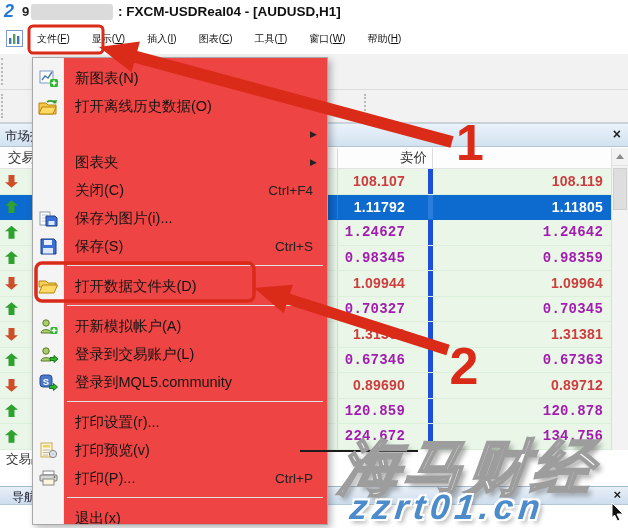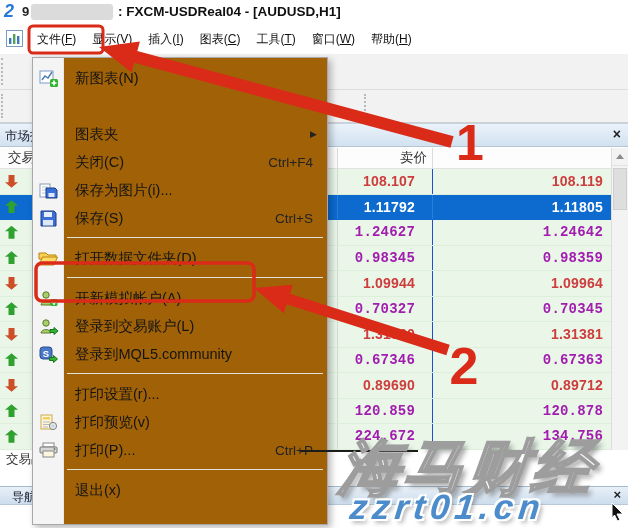--- a/index.html
+++ b/index.html
@@ -9,21 +9,21 @@
 
   
   .titlebar { position:absolute; left:0; top:0; width:628px; height:24px; background:#fff; }
   .logo { position:absolute; left:4px; top:1px; font-size:18px; font-weight:bold; font-style:italic; color:#2878d8; }
   .acct { position:absolute; left:22px; top:4px; font-size:13px; font-weight:600; color:#222; }
   .redact { position:absolute; left:31px; top:4px; width:82px; height:16px; background:#dbdbdb; border-radius:3px; }
   .wintitle { position:absolute; left:118px; top:4px; font-size:13.5px; font-weight:600; color:#101010; white-space:nowrap; }
 
   
   .menubar { position:absolute; left:0; top:24px; width:628px; height:30px; background:#fff; }
-  #menu-bar-items { display:flex; gap:16px; padding-left:37px; height:100%; align-items:center; font-size:12px; color:#111; }
+  #menu-bar-items { display:flex; gap:22px; padding-left:37px; height:100%; align-items:center; font-size:10px; color:#111; }
   .mb-item { white-space:nowrap; cursor:default; }
   .mdi-icon { position:absolute; left:6px; top:6px; }
 
   
   .toolbar1 { position:absolute; left:0; top:54px; width:628px; height:36px; background:#f2f2f2; border-bottom:1px solid #ddd; }
   .toolbar2 { position:absolute; left:0; top:90px; width:628px; height:33px; background:#f2f2f2; border-bottom:1px solid #cfcfcf; }
   .grip { position:absolute; top:4px; bottom:4px; width:3px; border-left:2px dotted #b9b9b9; }
   .neworder-label { position:absolute; left:314px; top:63px; font-size:14px; color:#222; white-space:nowrap; }
   .tbico { position:absolute; top:60px; }
   .autotrade-label { position:absolute; left:496px; top:63px; font-size:14px; color:#222; }
@@ -44,21 +44,21 @@
     border-bottom:1px solid #e2e2e2; display:flex; font-size:13.5px; color:#333; }
   .hc { height:100%; display:flex; align-items:center; }
   .hc.sym { width:338px; padding-left:8px; border-right:1px solid #dcdcdc; }
   .hc.sell { width:95px; justify-content:flex-end; padding-right:5px; border-right:1px solid #dcdcdc; }
   .hc.buy { width:178px; justify-content:flex-end; padding-right:8px; }
 
   #mw-rows { position:absolute; left:0; top:169px; width:611px; }
   .qrow { display:flex; height:25.5px; background:#e9f6e8; border-bottom:1px solid #dcefdb; }
   .qc { display:flex; align-items:center; }
   .qc.sym { width:338px; border-right:1px solid #d8d8d8; }
-  .qc.sell { width:95px; justify-content:flex-end; padding-right:17px; border-right:1px solid #1d4ed8; }
+  .qc.sell { width:95px; justify-content:flex-end; padding-right:23px; border-right:5px solid #1d4ed8; }
   .qc.buy { width:178px; justify-content:flex-end; padding-right:8px; }
   .qrow .qc.sell,.qrow .qc.buy { font-size:14px; font-weight:700; letter-spacing:.2px; }
   .qrow.red .qc.sell,.qrow.red .qc.buy { color:#cd3d3d; }
   .qrow.blue .qc.sell,.qrow.blue .qc.buy { color:#a21caf;font-family:Liberation Mono, monospace; }
   .qrow.selected { background:#0d6bd0; border-bottom-color:#0d6bd0; }
   .qrow.selected .qc { color:#fff; border-right-color:#2a7edb; }
   .arr { width:13px; height:13px; margin-left:5px; display:inline-block; }
   .arr.up { background:#2ea12e; clip-path:polygon(50% 0,100% 42%,73% 42%,73% 100%,27% 100%,27% 42%,0 42%); }
   .arr.down { background:#cc4f28; clip-path:polygon(27% 0,73% 0,73% 58%,100% 58%,50% 100%,0 58%,27% 58%); }
 
@@ -71,21 +71,21 @@
   .black-line { position:absolute; left:300px; top:450px; width:118px; height:2px; background:#1c1c1c; z-index:45; }
 
   
   .tab-partial { position:absolute; left:6px; top:451px; width:80px; font-size:12.5px; color:#333; white-space:nowrap; overflow:hidden; }
   .nav-bar { position:absolute; left:0; top:486px; width:628px; height:19px;
     background:linear-gradient(#e8f0f8,#cddded); border-top:1px solid #a3bacd; border-bottom:1px solid #b8c8d8; }
   .nav-title { position:absolute; left:12px; top:2px; font-size:12px; color:#223; }
   .nav-close { position:absolute; right:7px; top:0px; font-size:13px; font-weight:bold; color:#222; }
 
   
-  #file-menu { position:absolute; left:32px; top:57px; width:296px; height:468px; background:#a16207;
+  #file-menu { position:absolute; left:32px; top:57px; width:296px; height:468px; background:#ef4444;
     border:1px solid #a8a8a8; box-shadow:3px 3px 7px rgba(0,0,0,.28); z-index:40; padding:6px 0; overflow:hidden; }
   #file-menu::before { content:""; position:absolute; left:0; top:0; bottom:0; width:30px;
     background:#f4f4f4; border-right:1px solid #e8e8e8; }
   .mi { position:relative; height:28px; display:flex; align-items:center; font-size:14.5px; color:#141414; }
   .mi-icon { width:30px; display:flex; justify-content:center; align-items:center; flex:none; z-index:1; }
   .mi-label { margin-left:12px; white-space:nowrap; }
   .mi-shortcut { margin-left:auto; margin-right:14px; color:#222; font-size:13.5px; }
   .mi-sub { margin-left:auto; margin-right:10px; font-size:9px; color:#222; }
   .mi-sep { height:12px; position:relative; }
   .mi-sep::after { content:""; position:absolute; left:34px; right:4px; top:5px; border-top:1px solid #e0e0e0; }
@@ -330,20 +330,31 @@
           <svg width="19" height="19" viewBox="0 0 19 19">
             <rect x="1" y="2" width="13" height="12" fill="#fff" stroke="#7a9cc4"></rect>
             <path d="M3 11l3-4 3 2 4-6" stroke="#4a7ab0" fill="none" stroke-width="1.4"></path>
             <rect x="11" y="10" width="8" height="8" rx="1.5" fill="#2fb52f"></rect>
             <path d="M15 11.5v5M12.5 14h5" stroke="#fff" stroke-width="1.7"></path>
           </svg>
         </span>
         <span class="mi-label">新图表(N)</span>
       </div>
       <div class="mi">
+        <span class="mi-icon">
+          <svg width="20" height="17" viewBox="0 0 20 17">
+            <path d="M1 5h7l2 2h8v9H1z" fill="#f5c749" stroke="#b8860b"></path>
+            <path d="M1 16l3-7h14l-3 7z" fill="#ffd966" stroke="#b8860b"></path>
+            <path d="M9 4a6 6 0 0 1 8 1" stroke="#2fa32f" stroke-width="2" fill="none"></path>
+            <path d="M18 6l-3-3.5 4-0.5z" fill="#2fa32f"></path>
+          </svg>
+        </span>
+        <span class="mi-label">打开离线历史数据(O)</span>
+      </div>
+      <div class="mi">
         <span class="mi-icon"></span>
         <span class="mi-sub">▶</span>
       </div>
       <div class="mi">
         <span class="mi-icon"></span>
         <span class="mi-label">图表夹</span>
         <span class="mi-sub">▶</span>
       </div>
       <div class="mi">
         <span class="mi-icon"></span>

